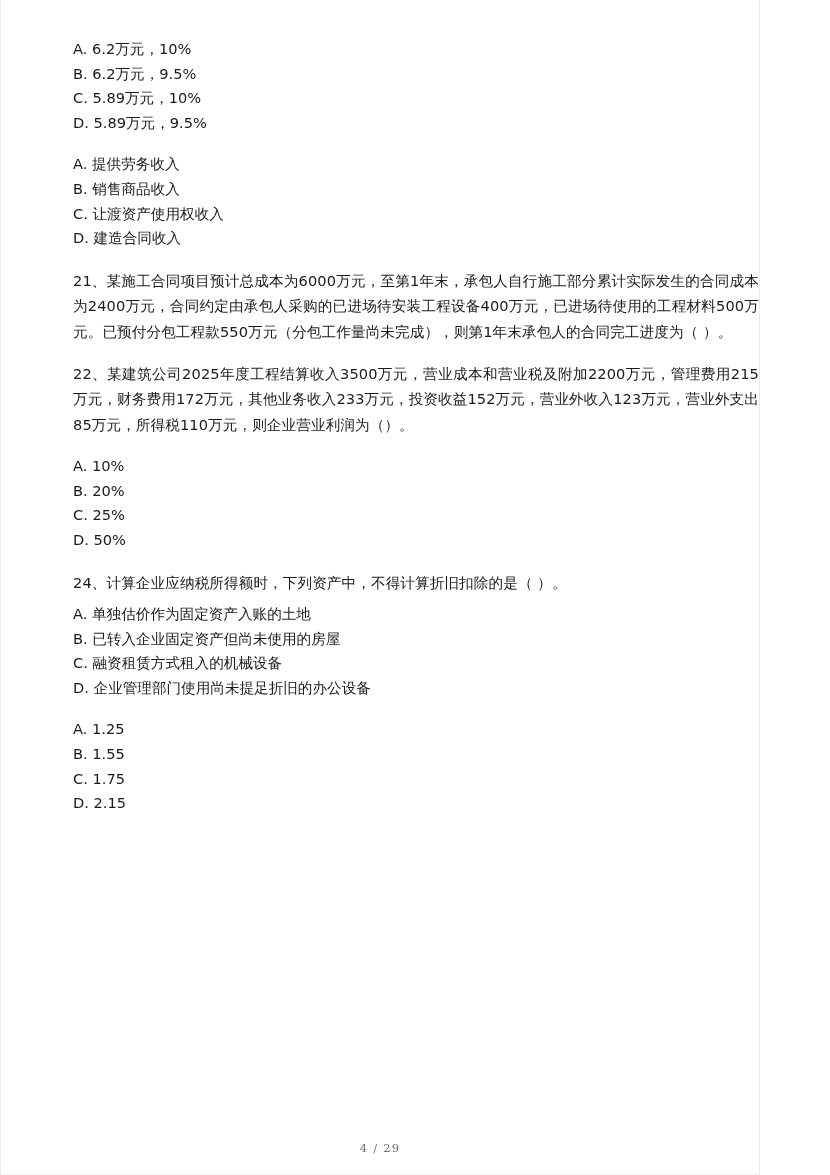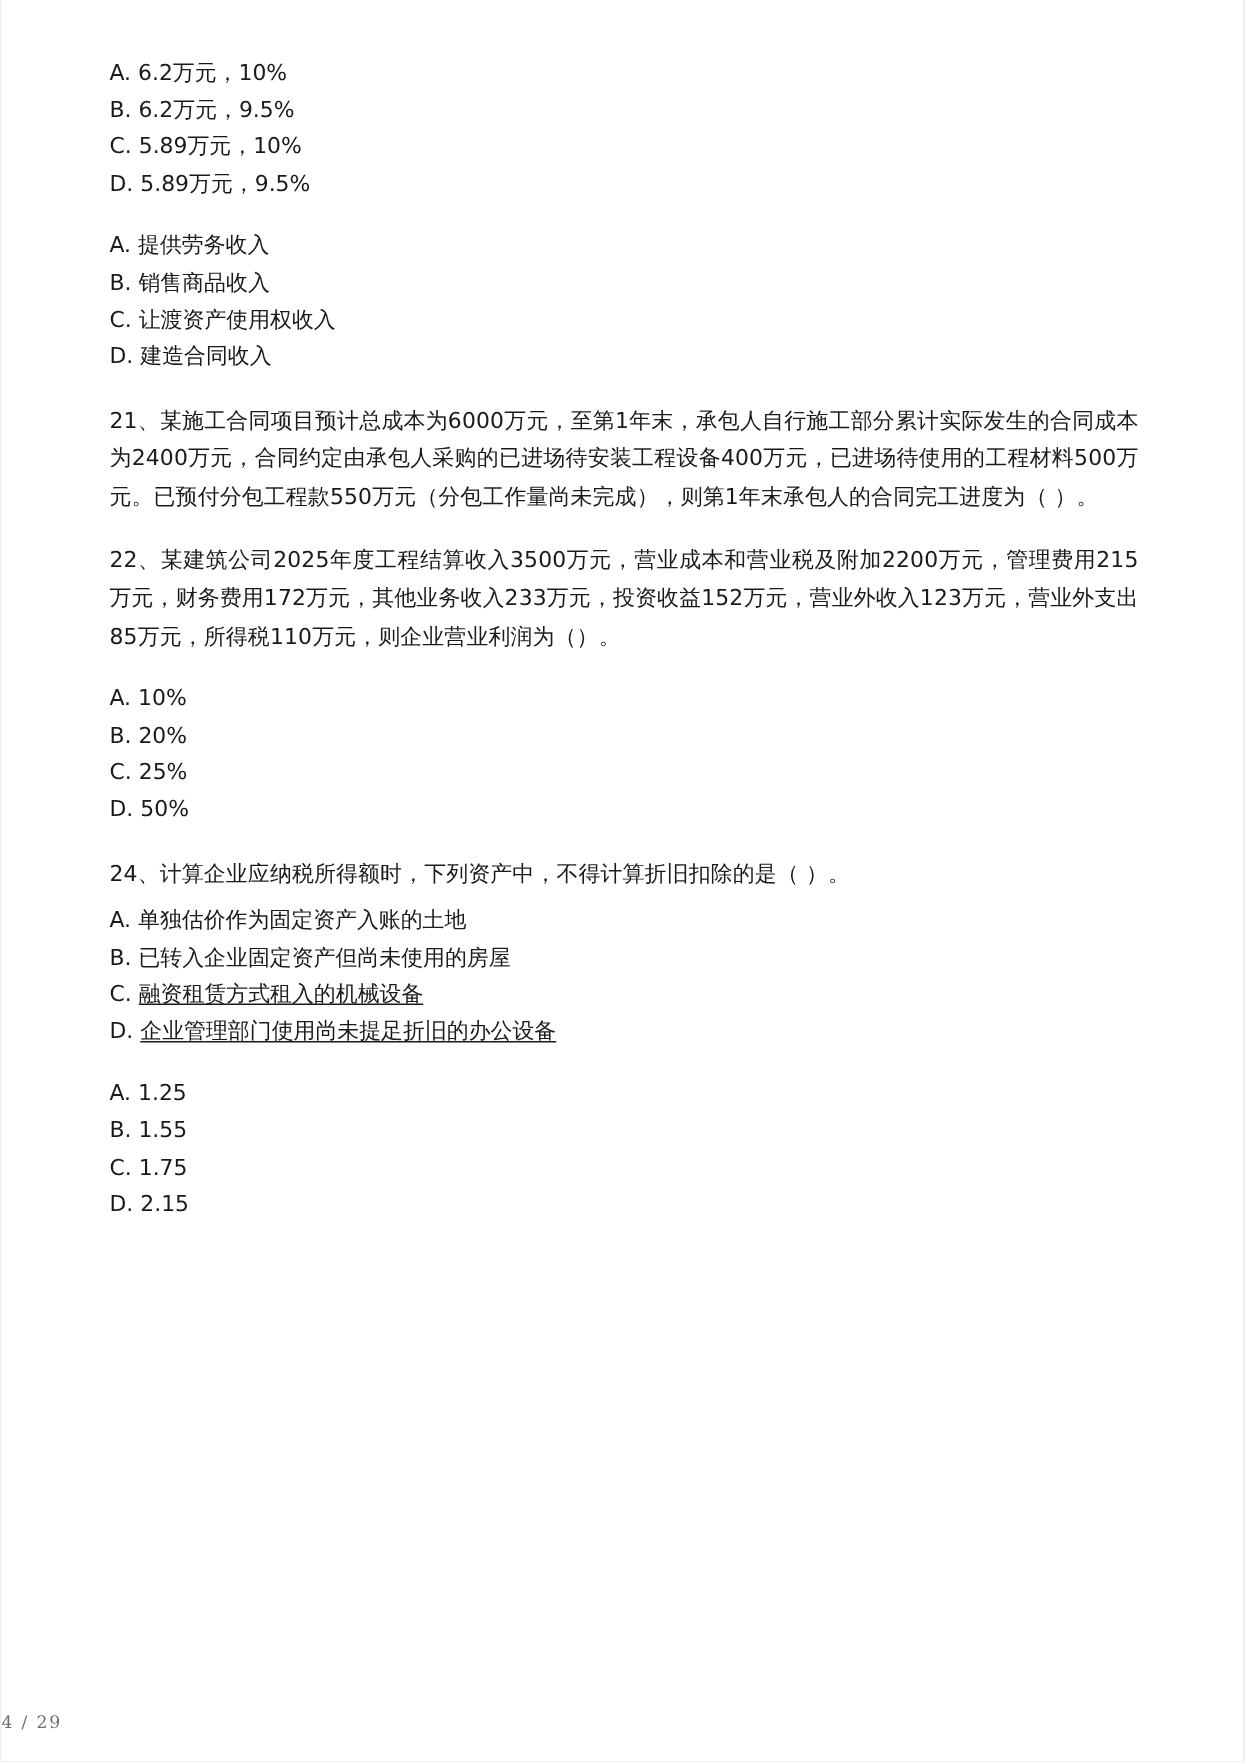--- a/index.html
+++ b/index.html
@@ -5,21 +5,21 @@
   html, body {
     margin: 0;
     padding: 0;
     background: #ffffff;
   }
   body {
     font-family: "DejaVu Sans", "Liberation Sans", sans-serif;
   }
   .page {
     position: relative;
-    width: 830px;
+    width: 760px;
     height: 1175px;
     background: #ffffff;
     box-sizing: border-box;
     overflow: hidden;
     border-left: 1px solid #eceff2;
     border-right: 1px solid #e6e9ec;
     border-bottom: 1px solid #f0f2f4;
   }
   .content {
     position: absolute;
@@ -41,34 +41,34 @@
   .options {
     margin-top: 7px;
   }
   .option {
     font-size: 14.6px;
     line-height: 24.6px;
     color: #1a1a1a;
     white-space: nowrap;
   }
   .option.underlined .opt-text {
-    text-decoration: underline;
     text-underline-offset: 2px;
   }
   .opt-letter {
     display: inline;
   }
   .lead-block {
     margin-bottom: 17px;
   }
   .footer {
     position: absolute;
     left: 0;
     right: 0;
     bottom: 19px;
+    text-align: center;
     font-family: "DejaVu Serif", "Liberation Serif", serif;
     font-size: 11.5px;
     color: #6e6e6e;
     letter-spacing: 1.2px;
   }
 </style>
 </head>
 <body>
 
 <div class="page">

